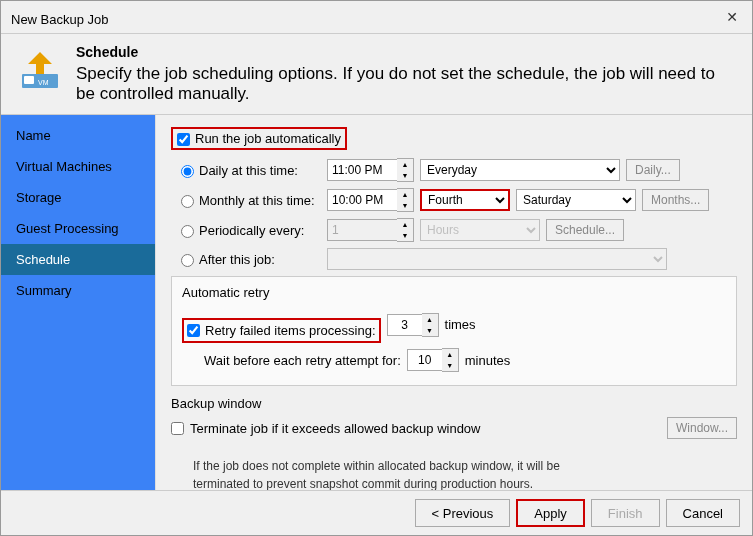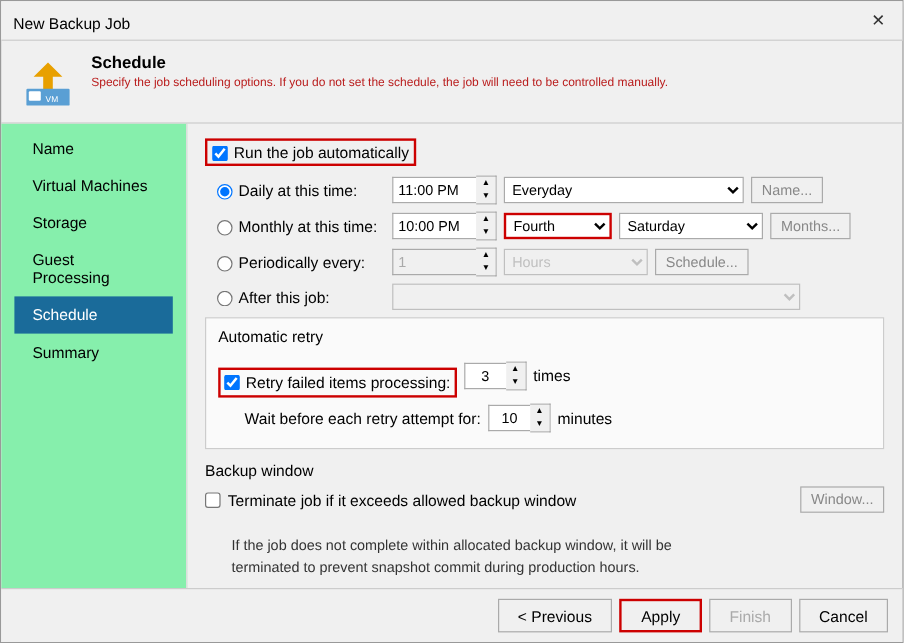--- a/index.html
+++ b/index.html
@@ -54,33 +54,33 @@
       gap: 12px;
       border-bottom: 1px solid #ccc;
       flex-shrink: 0;
     }
     .header-text h2 {
       font-size: 14px;
       font-weight: bold;
       margin-bottom: 4px;
     }
     .header-text p {
-      font-size: 10px;
-      color: #b91c1c;
+      font-size: 17px;
+      color: #000000;
     }
     .main-content {
       display: flex;
       flex: 1;
       overflow: hidden;
     }
     .sidebar {
       width: 155px;
-      background: #86efac;
+      background: #3b82f6;
       border-right: 1px solid #ddd;
-      padding: 5px 11px;
+      padding: 5px 0;
       flex-shrink: 0;
     }
     .sidebar-item {
       padding: 8px 15px;
       cursor: pointer;
       color: #000;
       font-size: 13px;
     }
     .sidebar-item.active {
       background: #1a6b9a;
@@ -340,21 +340,21 @@
             <div class="spinner-btns">
               <button class="spinner-btn">▲</button>
               <button class="spinner-btn">▼</button>
             </div>
           </div>
           <select class="combo combo-lg">
             <option>Everyday</option>
             <option>Weekdays</option>
             <option>Weekends</option>
           </select>
-          <button class="btn-right">Name...</button>
+          <button class="btn-right">Daily...</button>
         </div>
 
         <div class="schedule-row">
           <label>
             <input type="radio" name="sched" style="">
             <span>Monthly at this time:</span>
           </label>
           <div class="spinner-group">
             <input type="text" value="10:00 PM" style="">
             <div class="spinner-btns">

